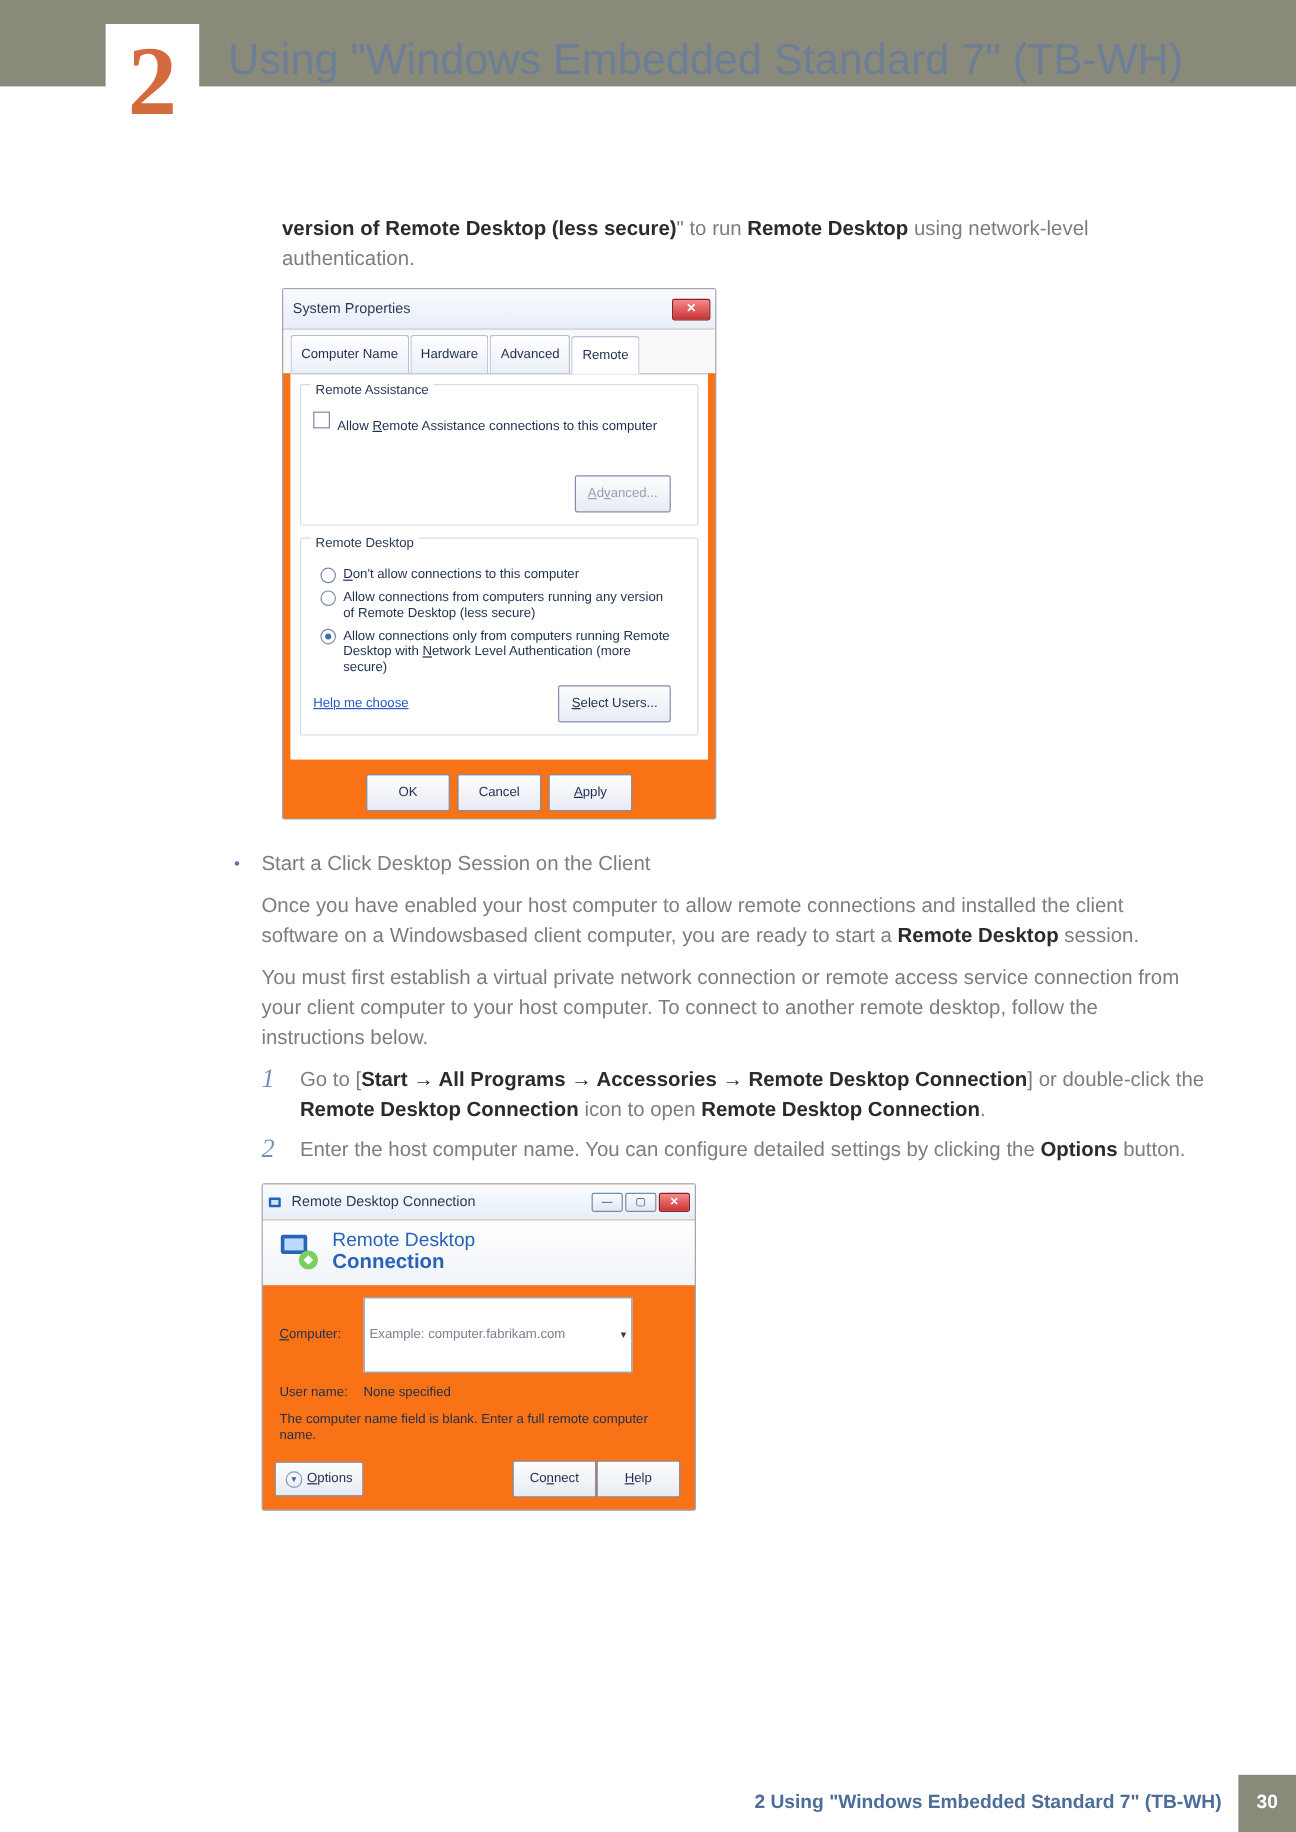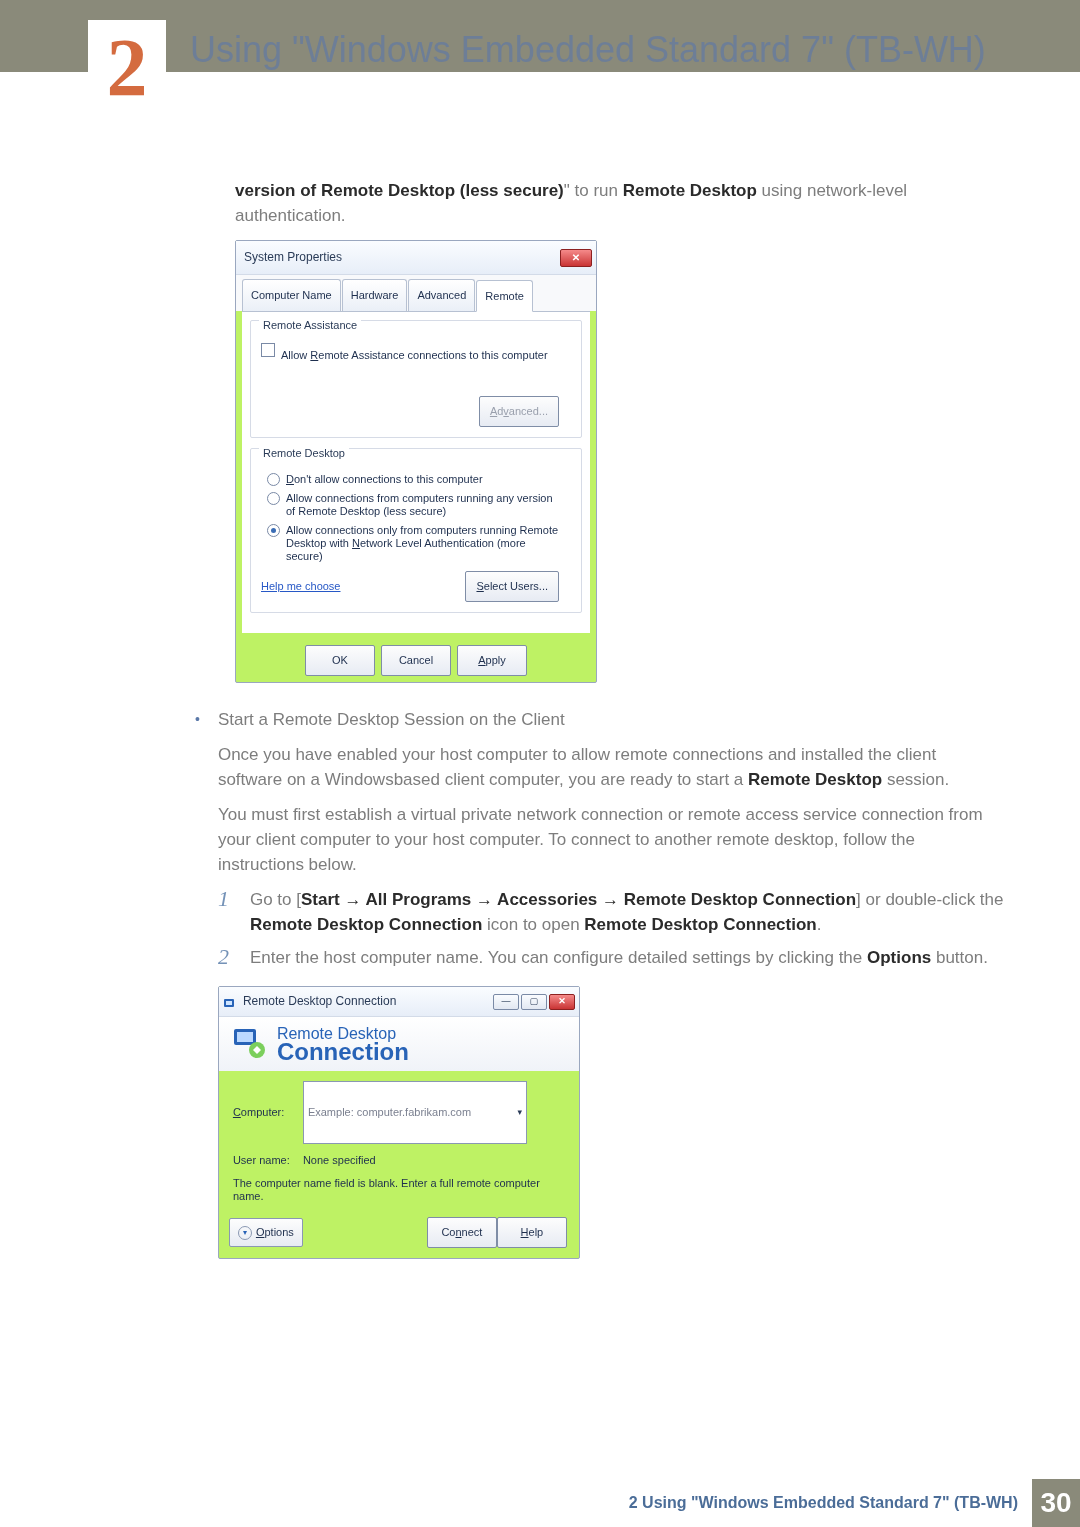--- a/index.html
+++ b/index.html
@@ -56,21 +56,21 @@
   .body-col p { margin: 0 0 4px 0; }
   .gray { color: #7d7d7d; }
   .bold { font-weight: bold; color: #2b2b2b; }
 
   
   .win {
     margin-top: 12px;
     width: 362px;
     border: 1px solid #9aa7bf;
     border-radius: 2px;
-    background: #bef264;
+    background: #f97316;
     box-sizing: border-box;
     font-family: "Segoe UI", Tahoma, sans-serif;
     font-size: 11px;
   }
   .win-titlebar {
     display: flex;
     justify-content: space-between;
     align-items: center;
     padding: 4px 4px 4px 8px;
     background: linear-gradient(#fafcff, #e7eef8);
@@ -174,21 +174,21 @@
   .winhdr .icn { width: 14px; height: 14px; margin-right: 6px; position: relative; }
   .winhdr .icn svg { width: 14px; height: 14px; }
   .winhdr .ttxt { flex: 1; color: #2a3b57; font-size: 12px; }
   .minmaxclose { display: flex; gap: 2px; }
   .mbox { width: 24px; height: 14px; border: 1px solid #7a8aa6; border-radius: 2px; background: linear-gradient(#fafcff, #e2e8f2); font-size: 9px; display:flex; align-items:center; justify-content:center; color:#2a3b57; }
   .mbox.cls { background: linear-gradient(#f58a8a, #c93434); border-color:#8c2020; color:#fff; font-weight:bold; }
   .rdc-banner { display: flex; align-items: center; padding: 8px 12px 10px 12px; background: linear-gradient(#ffffff, #f0f3f8); }
   .rdc-icon { width: 36px; height: 36px; margin-right: 10px; }
   .rdc-titlewrap { line-height: 18px; }
   .rdc-titlewrap .l1 { color: #2863b7; font-size: 16px; }
-  .rdc-titlewrap .l2 { color: #2863b7; font-size: 24px; font-weight: bold; }
+  .rdc-titlewrap .l2 { color: #2863b7; font-size: 17px; font-weight: bold; }
   .rdc-body { padding: 6px 14px 8px 14px; }
   .rdc-row { display: flex; align-items: center; margin: 4px 0; font-size: 11px; color: #1e2f4e; }
   .rdc-row .lbl { width: 70px; }
   .combo { flex: 0 0 214px; border: 1px solid #8a98b2; padding: 18px 4px; display: flex; justify-content: space-between; align-items: center; font-size: 11px; color: #7b8090; background: #fff; }
   .combo .caret { font-size: 9px; color: #2a3b57; }
   .rdc-note { font-size: 11px; color: #1e2f4e; margin-top: 4px; line-height: 13px; }
   .rdc-bottom { display: flex; justify-content: space-between; align-items: center; padding: 6px 12px 10px 10px; }
   .optbtn { display: flex; align-items: center; gap: 4px; border: 1px solid #8a98b2; border-radius: 2px; padding: 1px 8px; background: linear-gradient(#fdfdfd, #e7ebf3); font-size: 11px; color:#1e2f4e; }
   .optbtn .car { width: 12px; height: 12px; border: 1px solid #8a98b2; border-radius: 50%; font-size: 8px; display:flex; align-items:center; justify-content:center; color:#2863b7; }
 
@@ -208,21 +208,21 @@
     color: #4b6d98;
     font-weight: bold;
     font-size: 16px;
   }
   .footer .fpage {
     width: 48px;
     background: #8a8a7a;
     color: #fff;
     display: flex; align-items: center; justify-content: center;
     font-weight: bold;
-    font-size: 28px;
+    font-size: 16px;
   }
 </style>
 </head>
 <body>
 
 <div class="page">
   <div class="hdr-band"></div>
   <div class="hdr-box">
     <span class="hdr-num">2</span>
   </div>
@@ -279,21 +279,21 @@
       <div class="btn-row-center">
         <span class="btn">OK</span>
         <span class="btn">Cancel</span>
         <span class="btn"><span class="underline">A</span>pply</span>
       </div>
     </div>
 
     <div class="bullet-row">
       <div class="bullet-dot">•</div>
       <div class="bullet-content">
-        <p class="gray">Start a Remote Desktop Session on the Client</p>
+        <p class="gray">Start a Click Desktop Session on the Client</p>
         <p>
           <span class="gray">Once you have enabled your host computer to allow remote connections and installed the client software on a Windowsbased client computer, you are ready to start a </span><span class="bold">Remote Desktop</span><span class="gray"> session.</span>
         </p>
         <p class="gray">You must first establish a virtual private network connection or remote access service connection from your client computer to your host computer. To connect to another remote desktop, follow the instructions below.</p>
 
         <div class="numlist">
           <div class="numitem">
             <span class="n">1</span>
             <span class="txt">
               <span class="gray">Go to [</span><span class="bold">Start → All Programs → Accessories → Remote Desktop Connection</span><span class="gray">] or double-click the </span><span class="bold">Remote Desktop Connection</span><span class="gray"> icon to open </span><span class="bold">Remote Desktop Connection</span><span class="gray">.</span>

